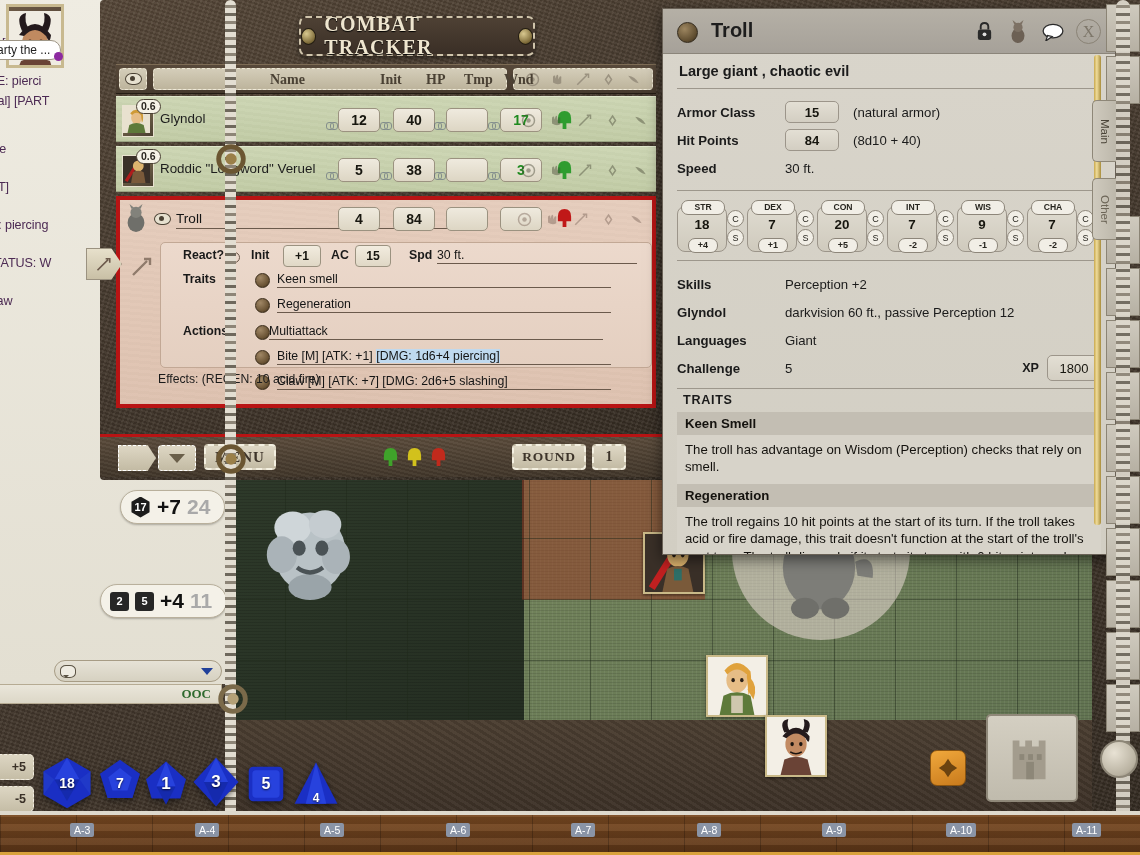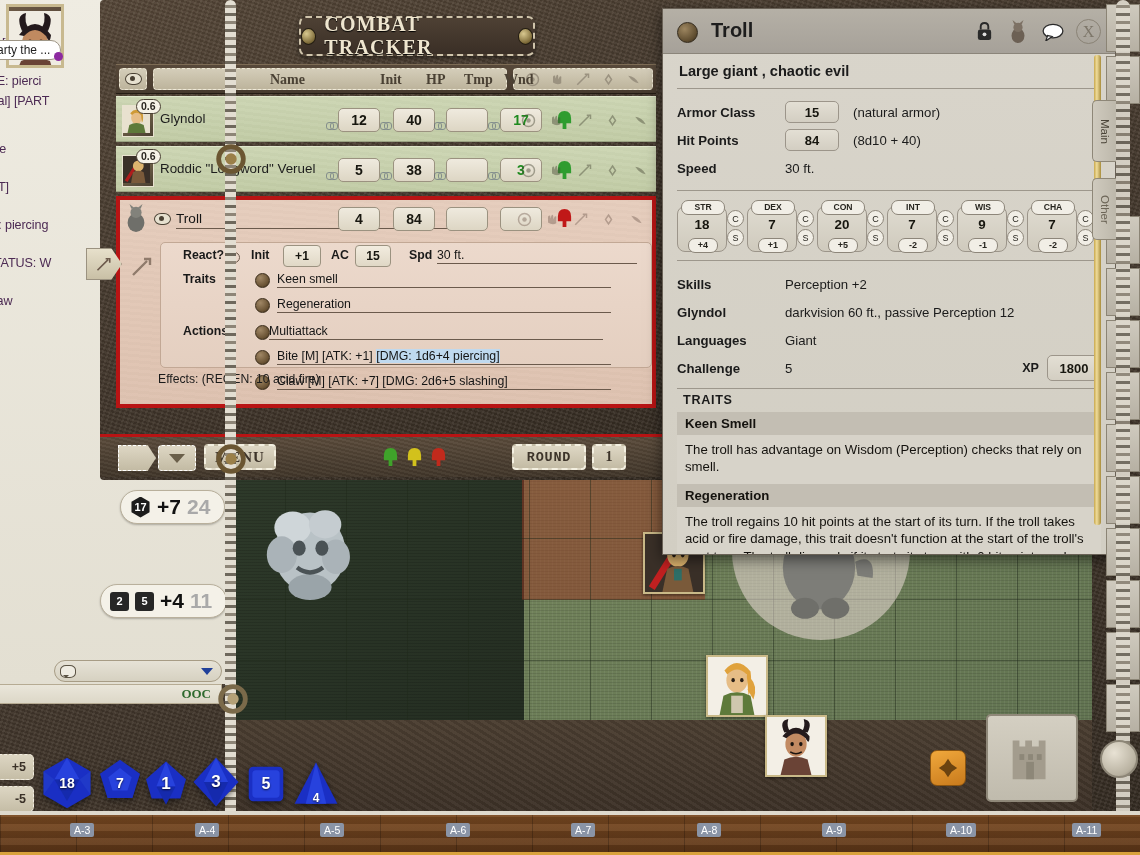--- a/index.html
+++ b/index.html
@@ -246,21 +246,21 @@
     background:linear-gradient(180deg,#ded7c4,#c3bba4);border:2px dashed #f3efe0;
     display:flex;align-items:center;justify-content:center;
     font-family:"Liberation Serif",serif;font-variant:small-caps;font-weight:bold;
     font-size:15px;letter-spacing:1px;color:#3d342a;box-sizing:border-box;
   }
   .helmrow{position:absolute;left:282px;top:10px;display:flex;gap:7px;}
   .roundbtn{
     position:absolute;right:84px;top:7px;width:74px;height:26px;border-radius:4px;
     background:linear-gradient(180deg,#ded7c4,#c3bba4);border:2px dashed #f3efe0;
     display:flex;align-items:center;justify-content:center;box-sizing:border-box;
-    font-family:Liberation Mono, monospace;font-variant:small-caps;font-weight:bold;
+    font-family:Liberation Serif, serif;font-variant:small-caps;font-weight:bold;
     font-size:13.5px;letter-spacing:.8px;color:#3d342a;
   }
   .roundnum{
     position:absolute;right:44px;top:7px;width:34px;height:26px;border-radius:4px;
     background:linear-gradient(180deg,#ded7c4,#c3bba4);border:2px dashed #f3efe0;
     display:flex;align-items:center;justify-content:center;box-sizing:border-box;
     font-family:"Liberation Serif",serif;font-weight:bold;font-size:14px;color:#3d342a;
   }
 
   
@@ -322,21 +322,21 @@
     font-size:9px;font-weight:bold;color:#26241e;text-align:center;line-height:12px;
   }
   .cs{position:absolute;left:50px;top:10px;}
   .cs i{
     display:flex;width:15px;height:15px;border-radius:50%;background:#f1eee6;border:1.2px solid #8d867a;
     align-items:center;justify-content:center;font-size:9px;font-style:normal;color:#26241e;margin-bottom:2px;
   }
   .xpbox{
     margin-left:auto;width:54px;height:26px;border-radius:5px;
     background:linear-gradient(180deg,#e3dfd4,#d3cec2);border:1.3px solid #9c958a;
-    display:flex;align-items:center;justify-content:center;font-size:13px;font-weight:bold;color:#17160f;box-sizing:border-box;
+    display:flex;align-items:center;justify-content:center;font-size:13px;font-weight:normal;color:#17160f;box-sizing:border-box;
   }
   .sechead{font-size:12.6px;font-weight:bold;letter-spacing:.7px;color:#1b1b1b;padding:4px 0 5px 6px;}
   .traitname{
     background:#c3beb3;padding:4px 8px;font-size:13.2px;font-weight:bold;color:#14120e;
   }
   .traittext{
     background:#d7d3c9;padding:6px 8px 8px 8px;font-size:13.2px;color:#14120e;line-height:1.32;
   }
   .goldrod{
     position:absolute;right:14px;top:46px;width:7px;height:470px;

